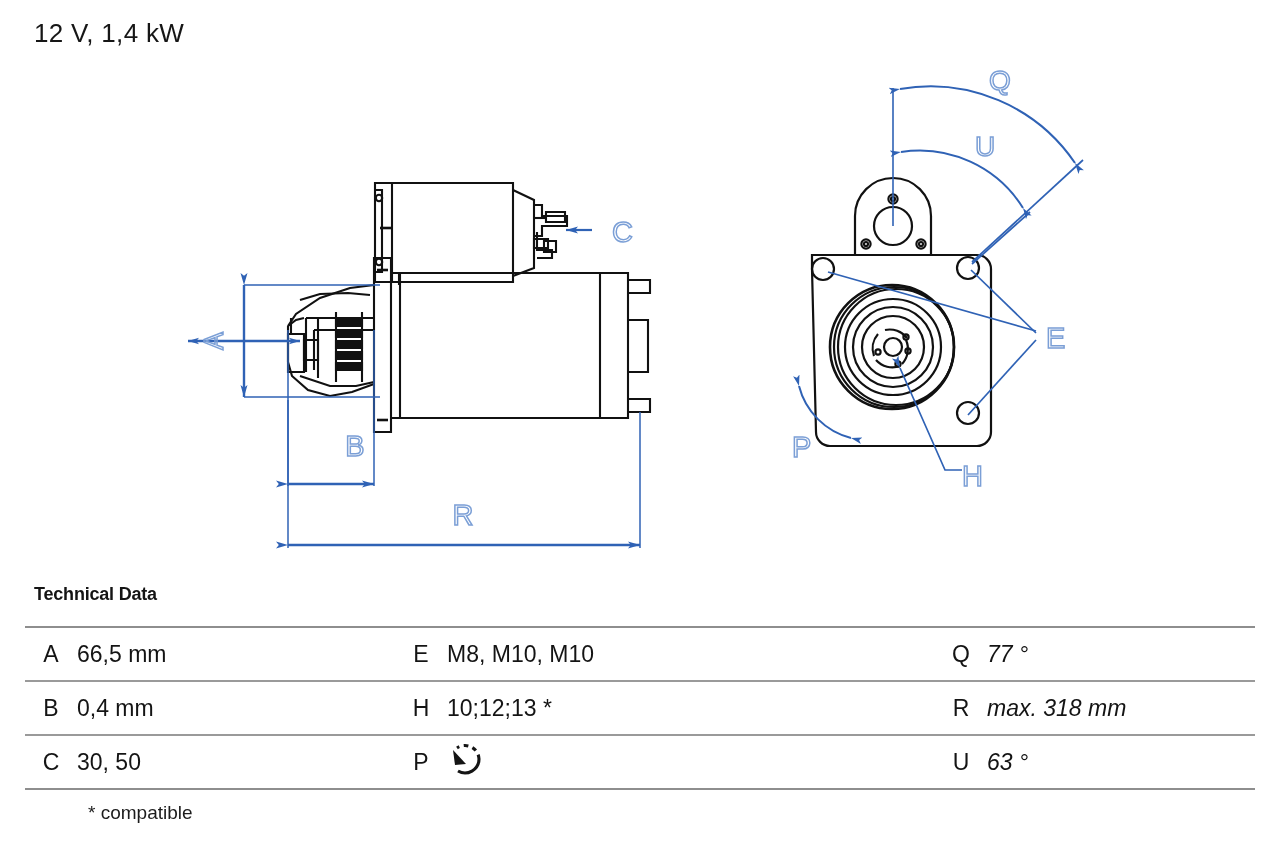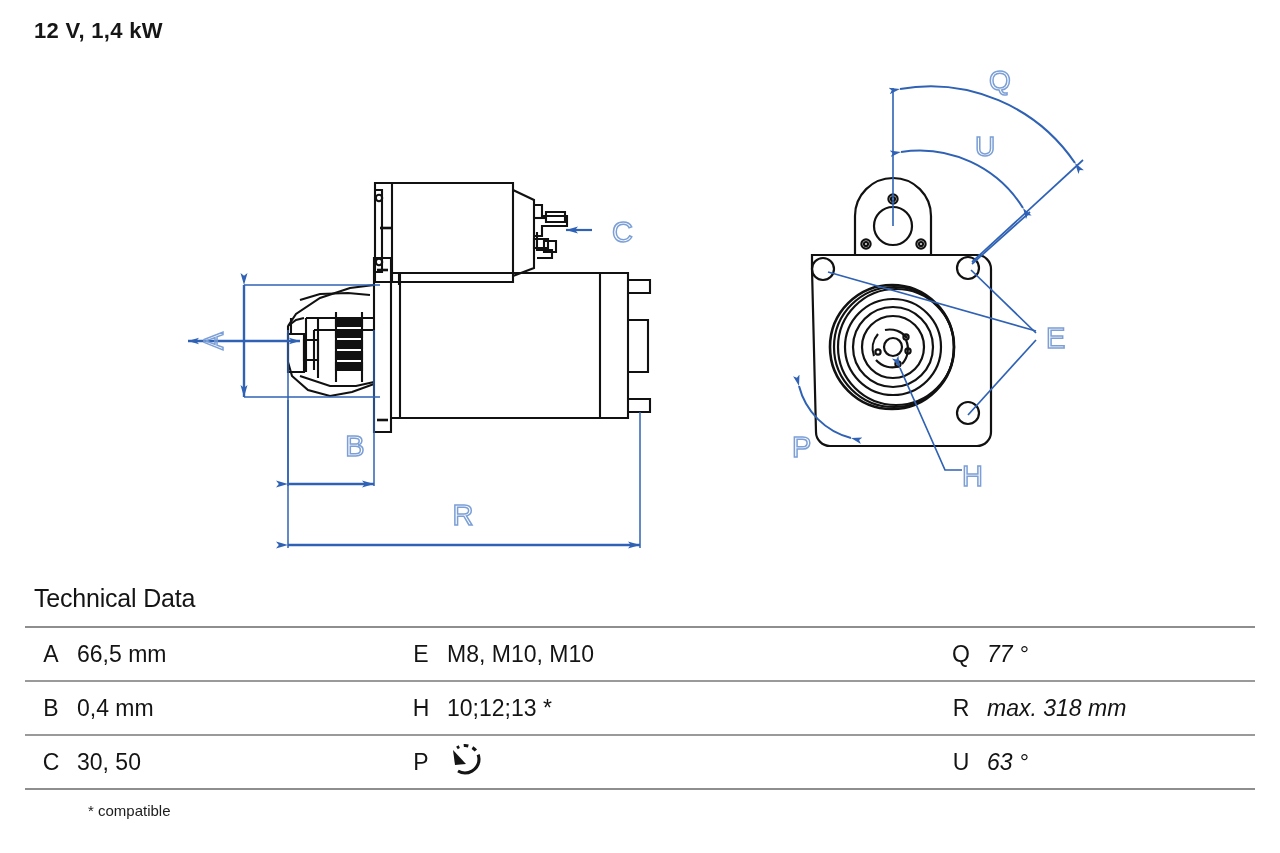--- a/index.html
+++ b/index.html
@@ -15,22 +15,22 @@
     font-family: "Liberation Sans", sans-serif;
     color: #1a1a1a;
     overflow: hidden;
   }
 
   
   #page-title {
     position: absolute;
     left: 34px;
     top: 18px;
-    font-size: 22px;
-    font-weight: 700;
+    font-size: 26px;
+    font-weight: 400;
     letter-spacing: 0.3px;
     color: #161616;
     white-space: nowrap;
   }
 
   
   #drawing-area {
     position: absolute;
     left: 0;
     top: 0;
@@ -45,22 +45,22 @@
   #tech-section {
     position: absolute;
     left: 0;
     top: 584px;
     width: 1280px;
   }
   #tech-heading {
     position: absolute;
     left: 34px;
     top: 0px;
-    font-size: 25px;
-    font-weight: 400;
+    font-size: 18px;
+    font-weight: 700;
     color: #141414;
     letter-spacing: -0.2px;
     white-space: nowrap;
   }
 
   #tech-table {
     position: absolute;
     left: 25px;
     top: 42px;
     width: 1230px;
@@ -95,21 +95,21 @@
     margin-left: 16px;
   }
   td.val-a  { width: 318px; }
   td.val-b  { width: 488px; }
   td.val-c  { width: 268px; font-style: italic; }
 
   #tech-footnote {
     position: absolute;
     left: 88px;
     top: 218px;
-    font-size: 15px;
+    font-size: 19px;
     color: #1c1c1c;
     white-space: nowrap;
   }
 
   
   .rot-glyph {
     display: inline-block;
     vertical-align: middle;
     margin-top: -2px;
   }

